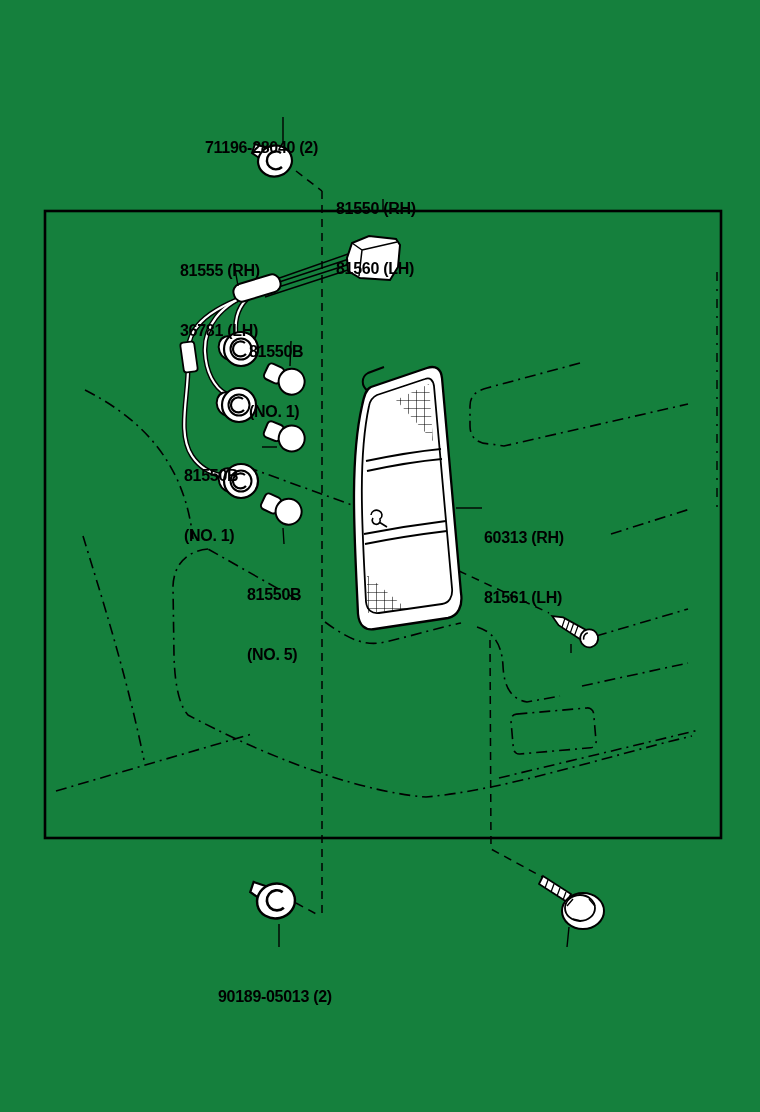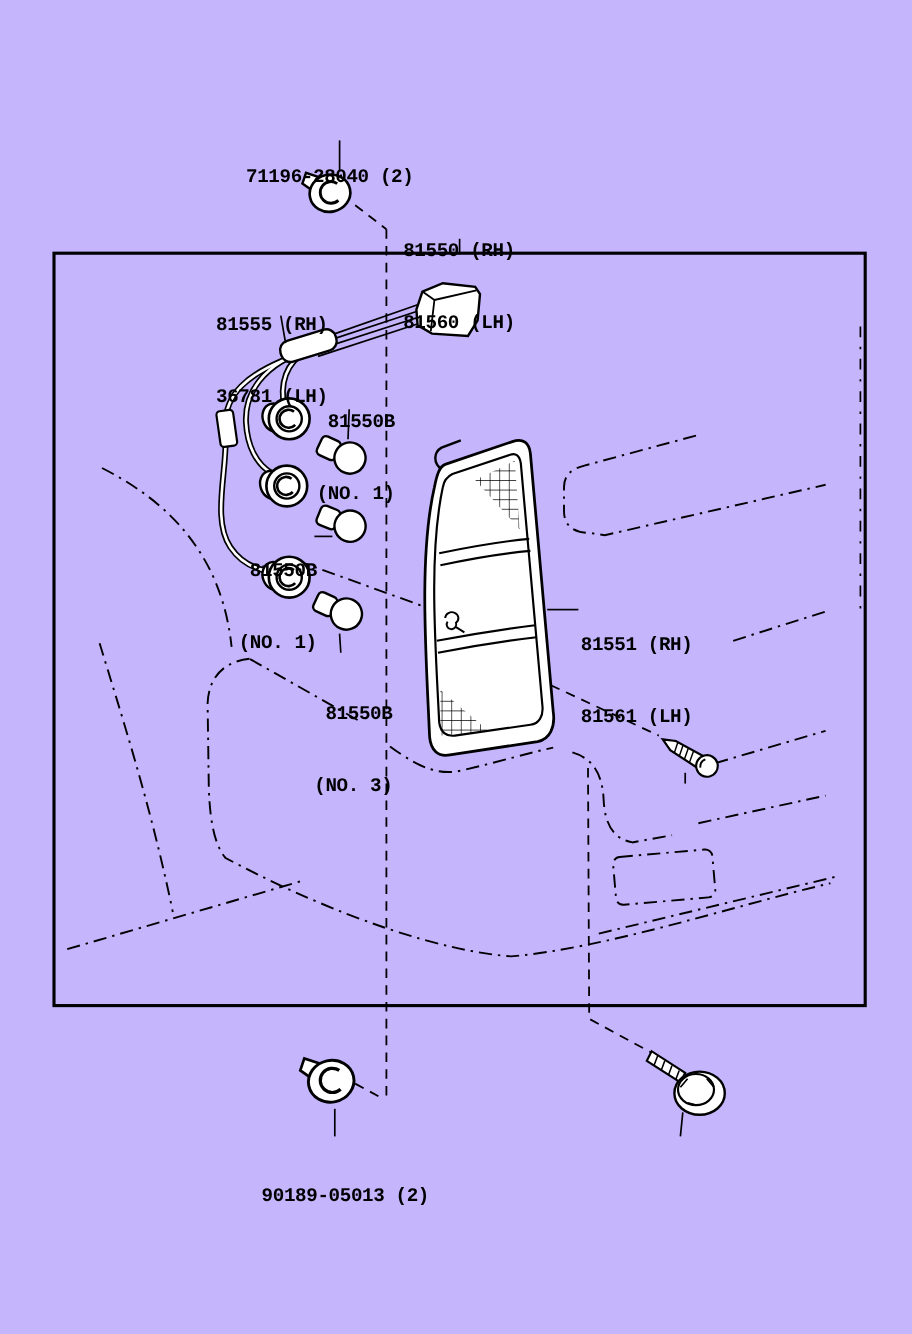--- a/index.html
+++ b/index.html
@@ -1,21 +1,21 @@
 <!DOCTYPE html>
 <html><head>
 <meta charset="utf-8">
 <style>
   html,body{margin:0;padding:0;background:#ffffff;}
-  #stage{position:relative;width:760px;height:1112px;background:#c4b5fd;overflow:hidden;
-         font-family:Liberation Mono, monospace;}
+  #stage{position:relative;width:760px;height:1112px;background:#15803d;overflow:hidden;
+         font-family:Liberation Sans, sans-serif;}
   #lineart{position:absolute;left:0;top:0;}
   .lbl{position:absolute;font-weight:700;font-size:16px;line-height:20px;color:#000;
        white-space:pre;letter-spacing:-0.3px;}
-  .center{text-align:right;}
+  .center{text-align:left;}
   .code{font-size:17px;}
 </style>
 </head>
 <body>
 
 <div id="stage">
 
 <svg id="lineart" width="760" height="1112" viewBox="0 0 760 1112" xmlns="http://www.w3.org/2000/svg">
 
   <defs>
@@ -200,25 +200,25 @@
   <div>(NO. 1)</div>
 </div>
 
 <div class="lbl center" style="left:184px;top:426px;width:80px;">
   <div>81550B</div>
   <div>(NO. 1)</div>
 </div>
 
 <div class="lbl center" style="left:247px;top:545px;width:80px;">
   <div>81550B</div>
-  <div>(NO. 3)</div>
+  <div>(NO. 5)</div>
 </div>
 
 <div class="lbl" style="left:484px;top:488px;">
-  <div>81551 (RH)</div>
+  <div>60313 (RH)</div>
   <div>81561 (LH)</div>
 </div>
 
 
 <div class="lbl" style="left:218px;top:947px;">
   <div>90189-05013 (2)</div>
 </div>
 
 
 <div class="lbl code" style="left:650px;top:1078px;">

